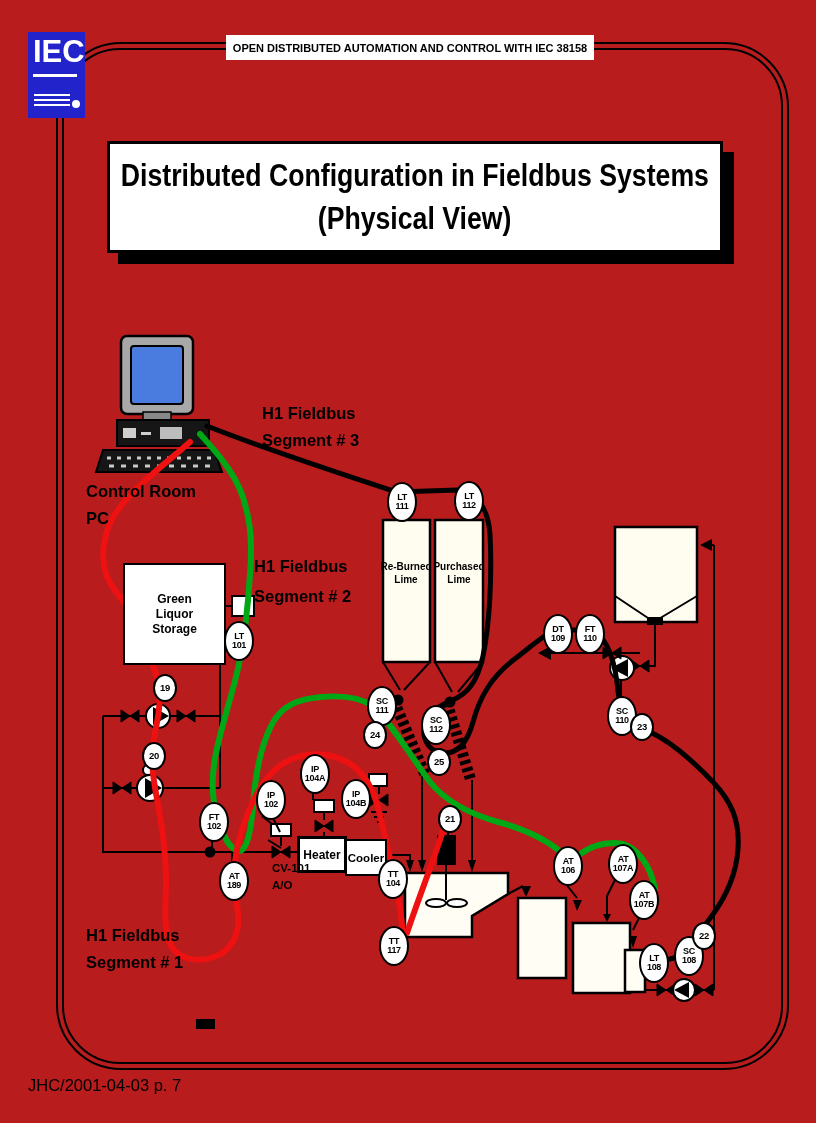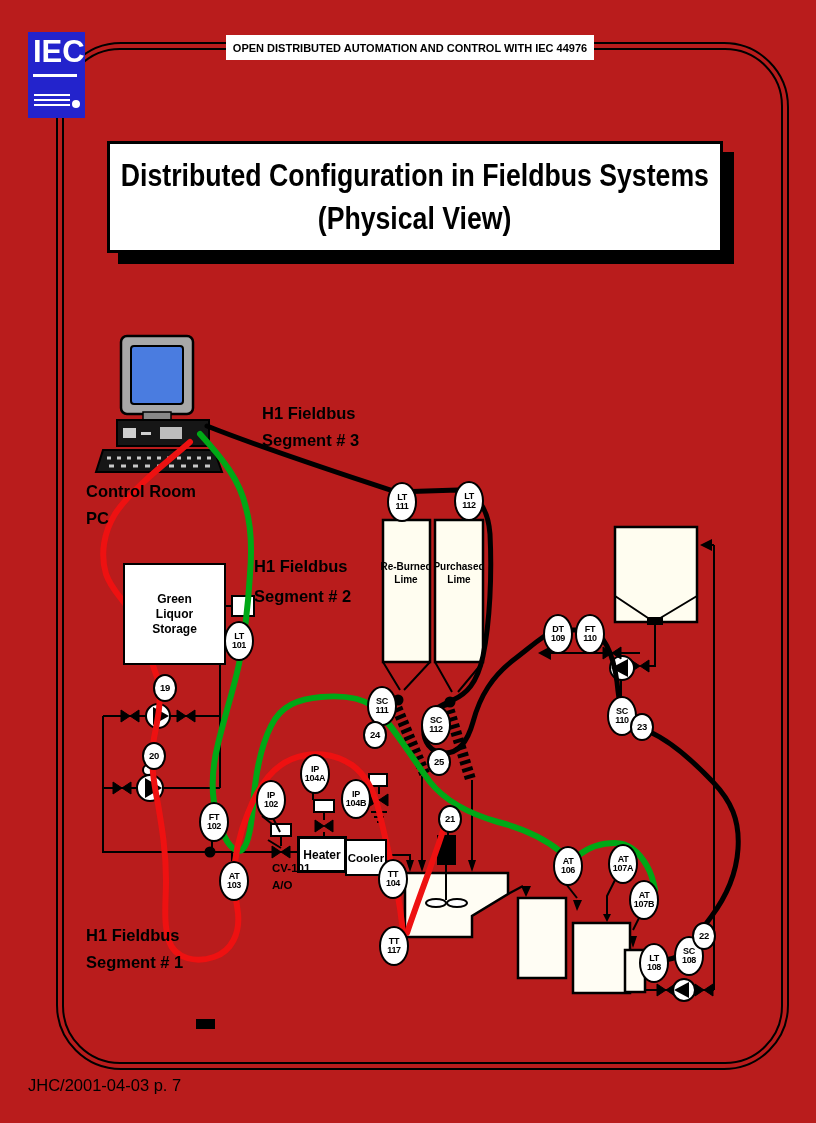--- a/index.html
+++ b/index.html
@@ -173,21 +173,21 @@
 <div class="abs logo">
   <span class="iec">IEC</span>
   <div class="rule"></div>
   <div class="bars">
         <div></div>
         <div></div>
         <div></div>
       </div>
   <div class="dot"></div>
 </div>
-<div class="abs banner">OPEN DISTRIBUTED AUTOMATION AND CONTROL WITH IEC 44976</div>
+<div class="abs banner">OPEN DISTRIBUTED AUTOMATION AND CONTROL WITH IEC 38158</div>
 
 <div class="abs titlebox">
   <div class="tl">Distributed Configuration in Fieldbus Systems</div>
   <div class="tl">(Physical View)</div>
 </div>
 
 <div class="abs lbl" style="left:86px;top:478px;">
   <div>Control Room</div>
   <div>PC</div>
 </div>
@@ -245,21 +245,21 @@
 <div class="abs bub big" style="left:199px;top:802px;">
       <span>FT</span>
       <span>102</span>
     </div>
 <div class="abs bub big" style="left:256px;top:780px;">
       <span>IP</span>
       <span>102</span>
     </div>
 <div class="abs bub big" style="left:219px;top:861px;">
       <span>AT</span>
-      <span>103</span>
+      <span>189</span>
     </div>
 <div class="abs bub big" style="left:300px;top:754px;">
       <span>IP</span>
       <span>104A</span>
     </div>
 <div class="abs bub big" style="left:341px;top:779px;">
       <span>IP</span>
       <span>104B</span>
     </div>
 <div class="abs bub big" style="left:378px;top:859px;">

